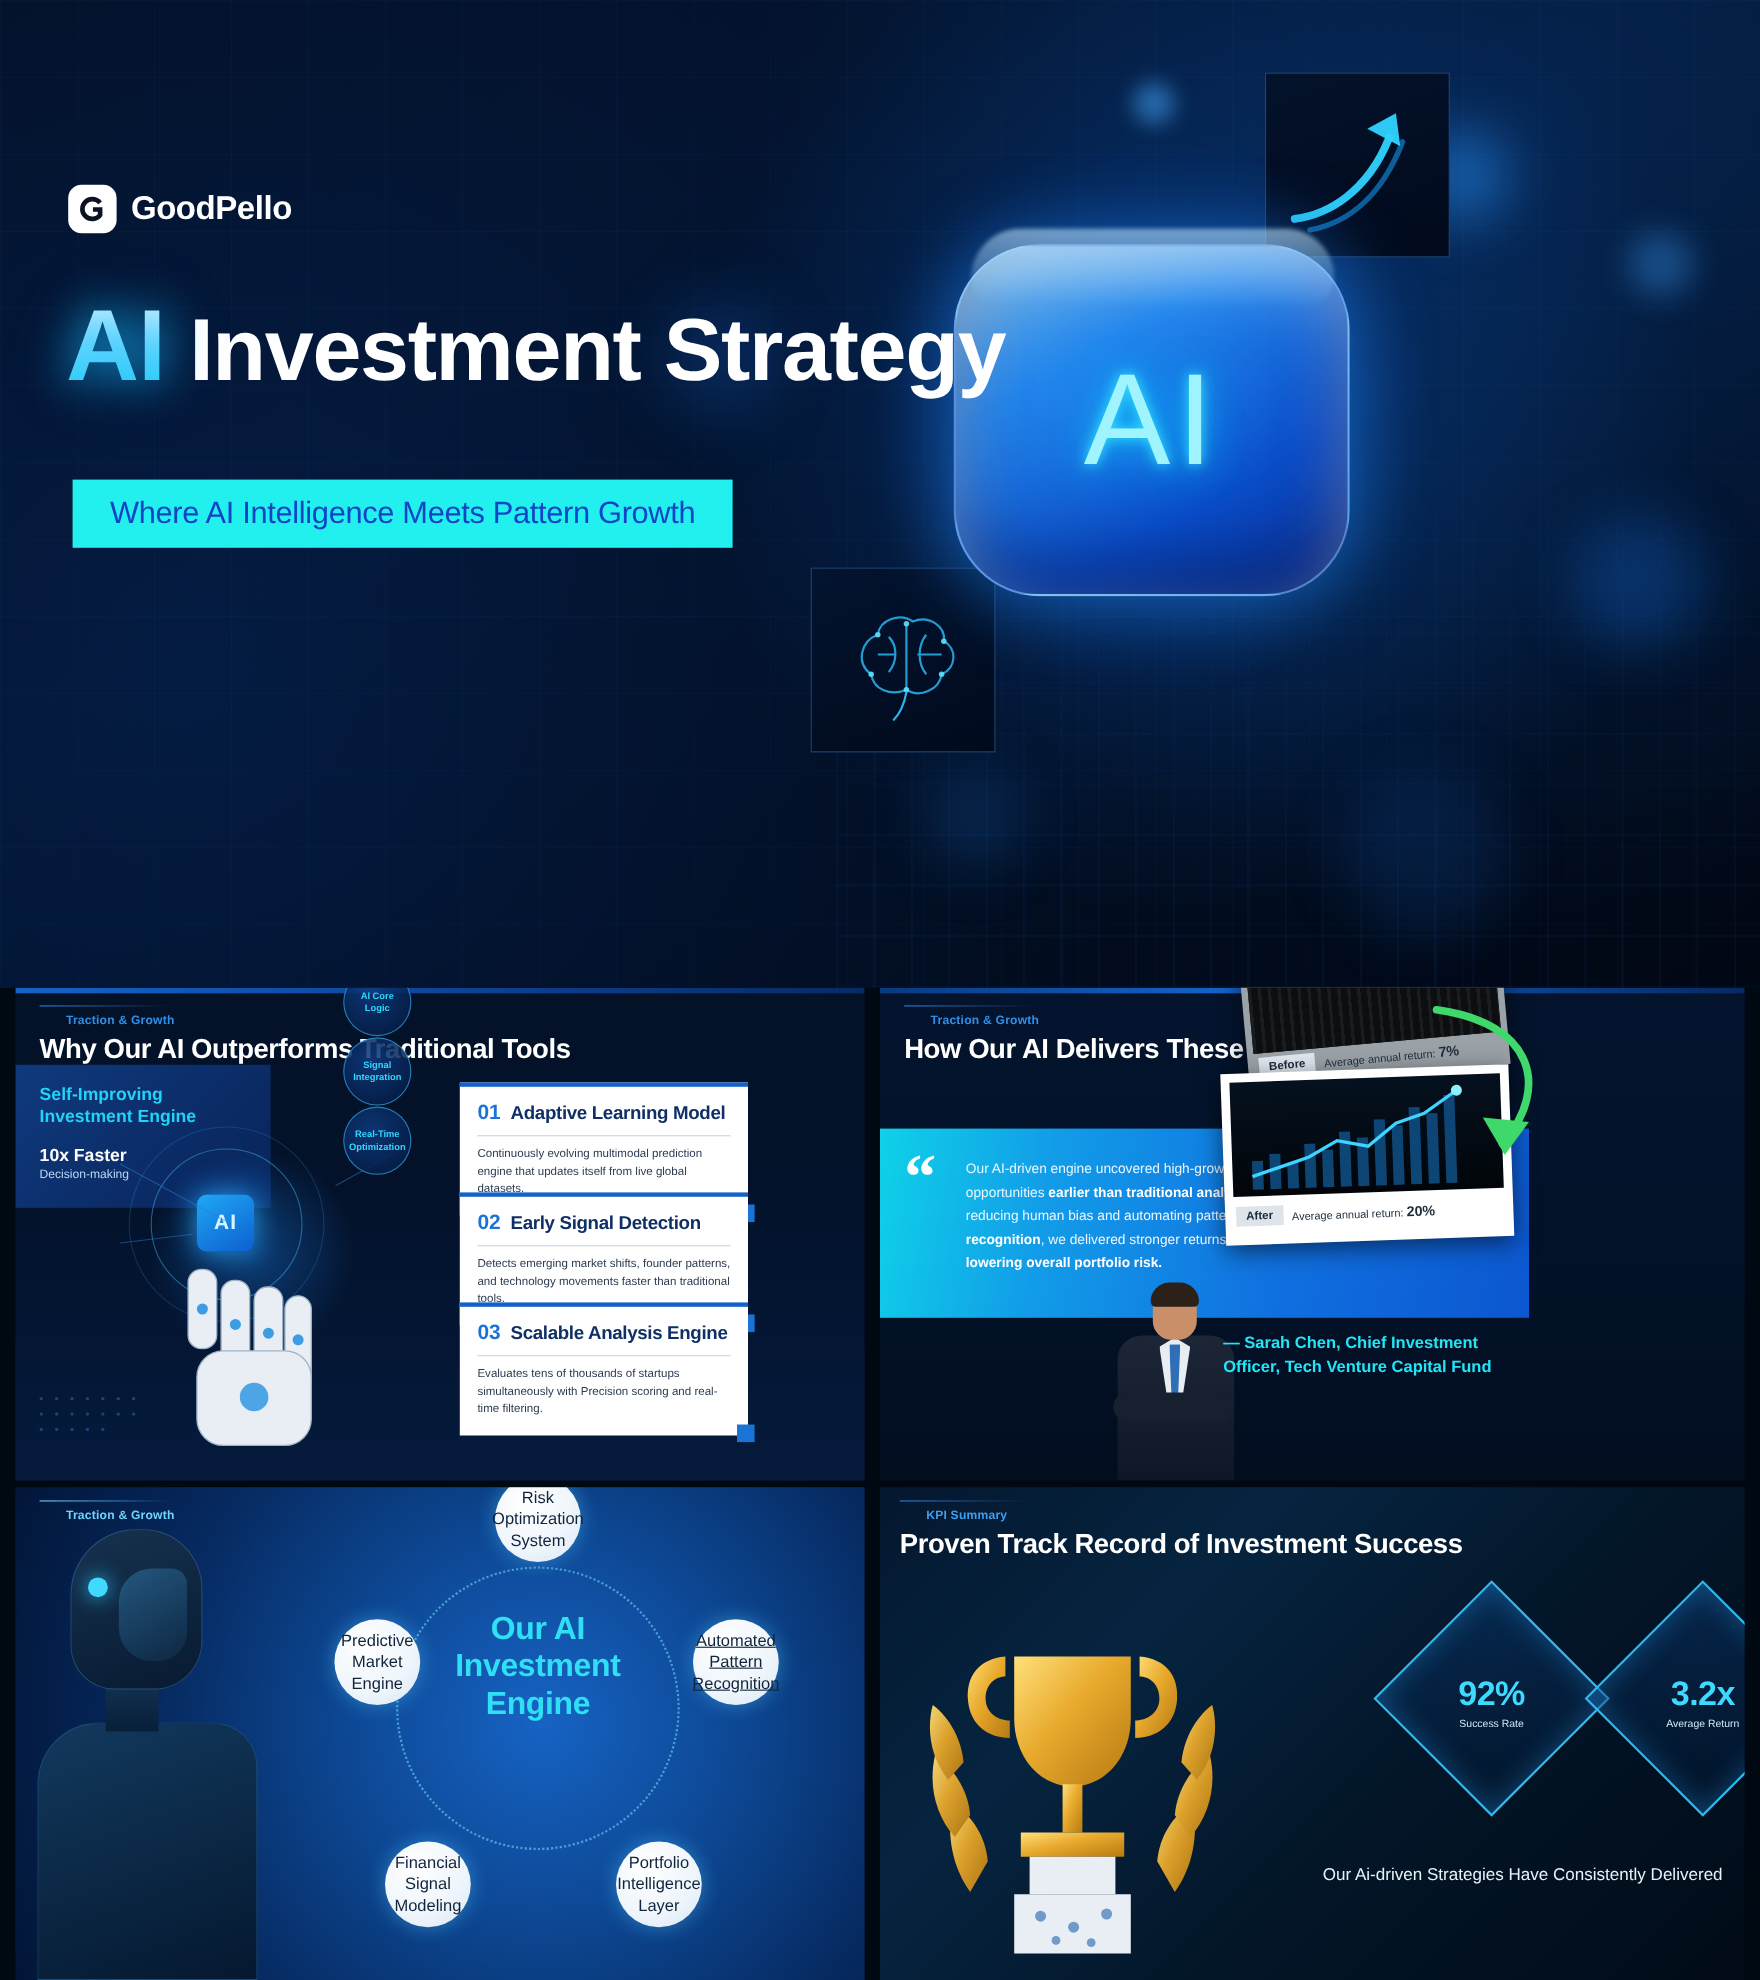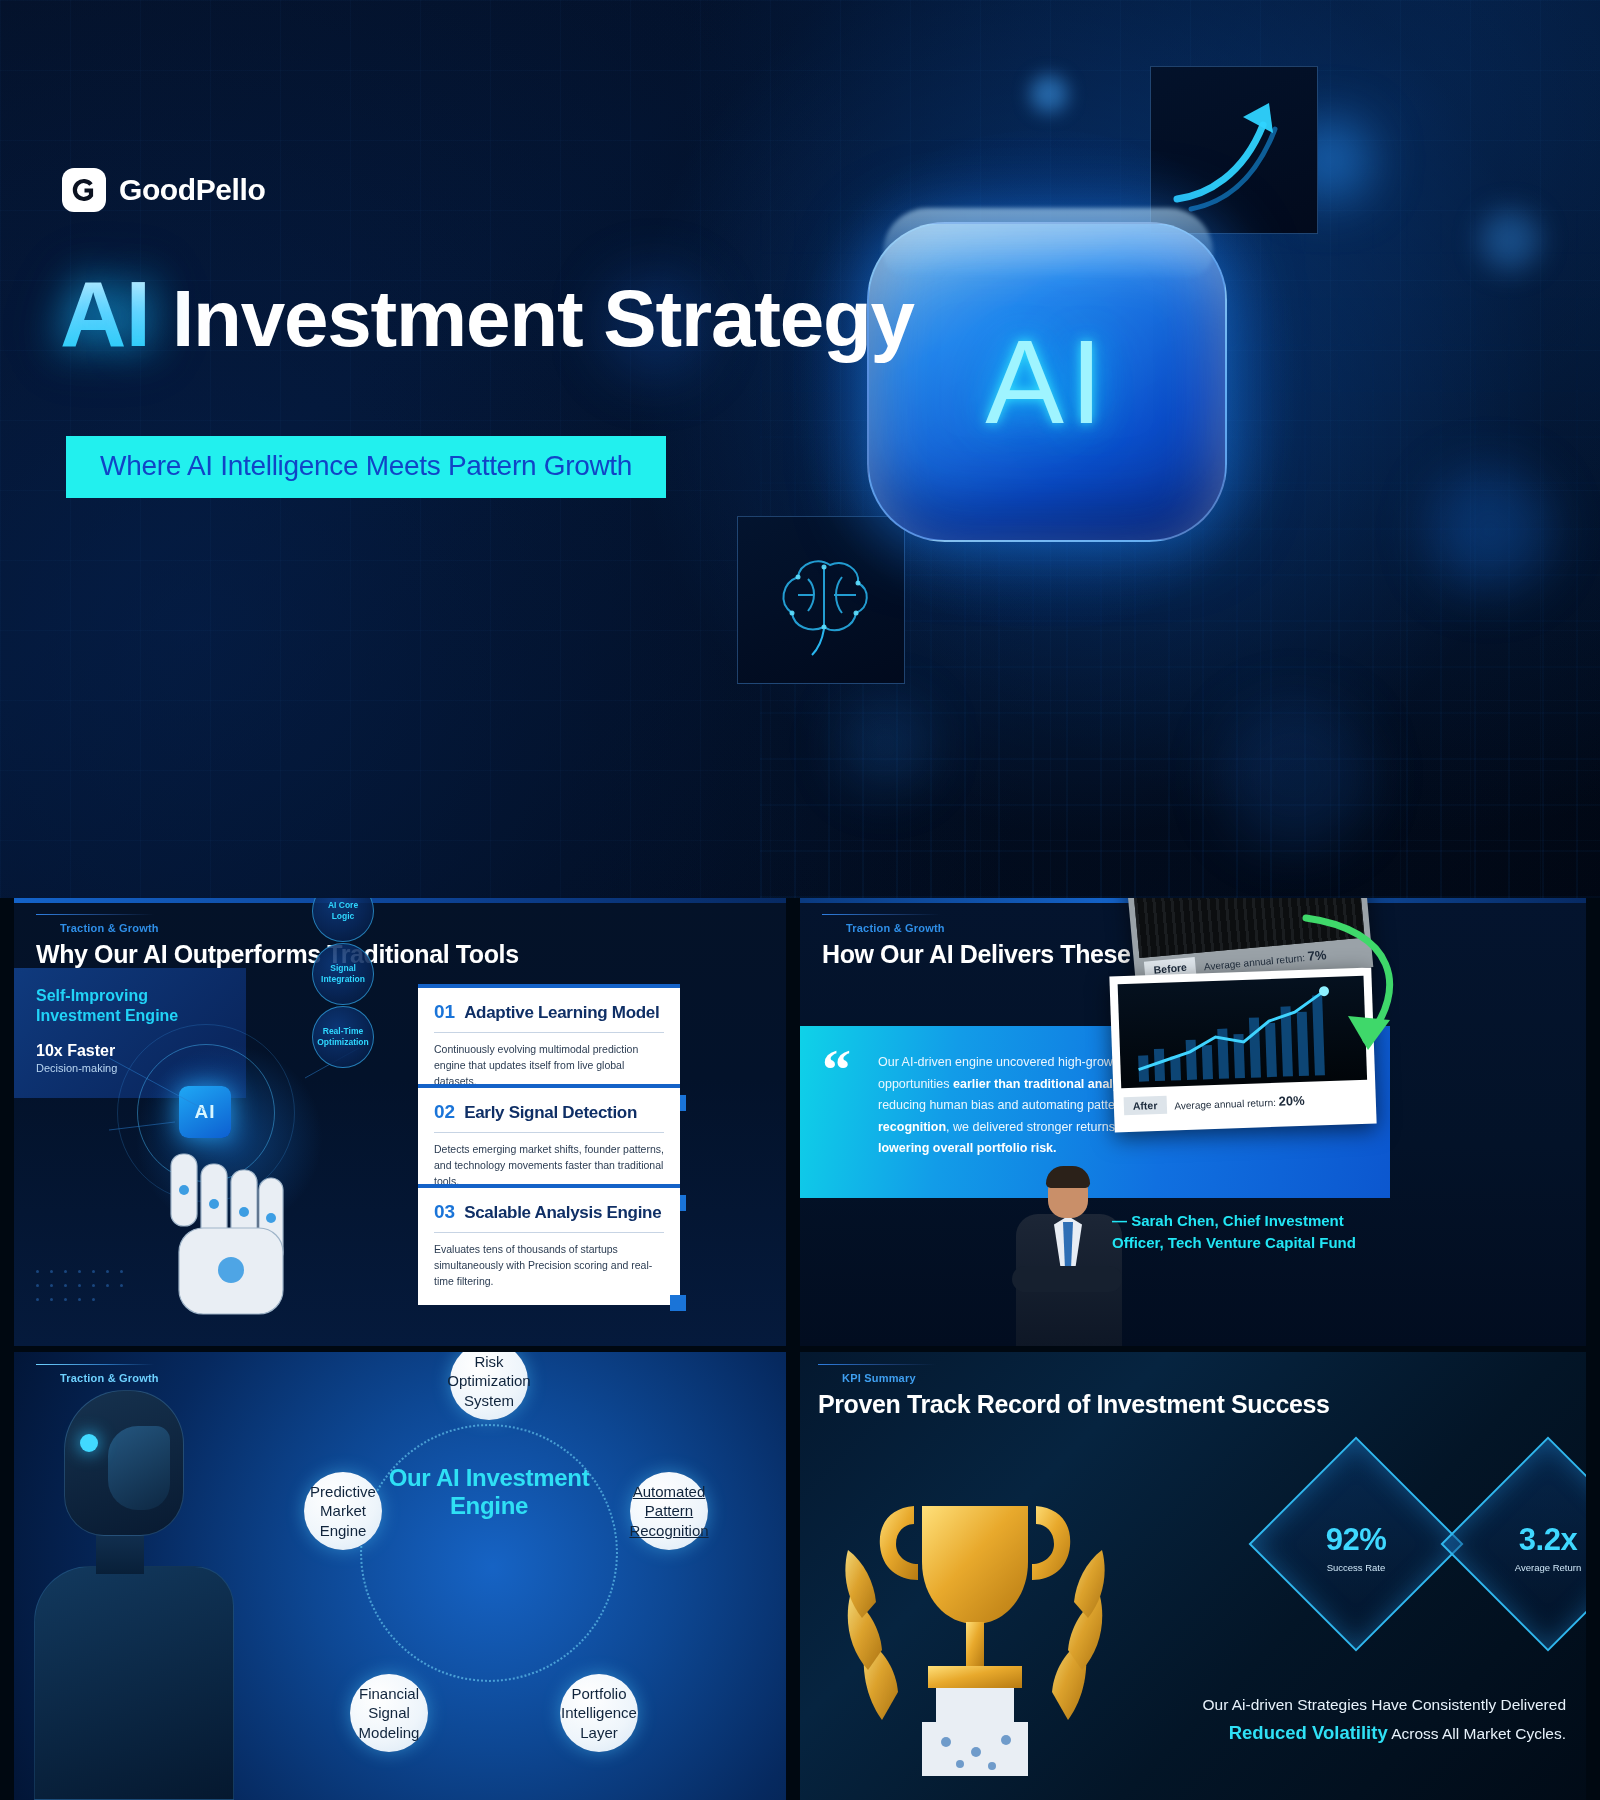--- a/index.html
+++ b/index.html
@@ -216,21 +216,21 @@
   .bl-head .eyebrow { color:#6fd2ff; }
   .robot { position:absolute; left: 10px; top: 18px; width: 240px; height: 430px; }
   .robot .rb-head { position:absolute; left: 40px; top: 20px; width: 120px; height: 146px; border-radius: 60px 54px 44px 40px; background: linear-gradient(160deg,#16324f,#081a31); border:1px solid rgba(90,180,255,.25); }
   .robot .rb-face { position:absolute; left: 84px; top: 56px; width: 62px; height: 84px; border-radius: 30px 14px 26px 30px; background: linear-gradient(150deg,#24567f,#0d2742); }
   .robot .rb-neck { position:absolute; left: 72px; top: 160px; width: 48px; height: 44px; background: linear-gradient(180deg,#123152,#081f38); }
   .robot .rb-body { position:absolute; left: 10px; top: 196px; width: 200px; height: 234px; border-radius: 56px 40px 0 0; background: linear-gradient(160deg,#12395e,#05182f); border:1px solid rgba(80,170,255,.18); }
   .robot .rb-glow { position:absolute; left: 56px; top: 64px; width: 18px; height: 18px; border-radius:50%; background:#41d9ff; box-shadow:0 0 18px #2fc6ff; }
 
   .bl-center {
     position:absolute; left: 370px; top: 112px; width: 210px; text-align:center;
-    color:#2fe0f5; font-size: 24px; font-weight: 700; line-height:1.18; letter-spacing:-.3px;
+    color:#2fe0f5; font-size: 29px; font-weight: 700; line-height:1.18; letter-spacing:-.3px;
   }
   .dotted-ring {
     position:absolute; left: 346px; top: 72px; width: 258px; height: 258px; border-radius:50%;
     border: 2px dotted rgba(120,225,255,.55);
   }
   .bubble {
     position:absolute; width: 78px; height: 78px; border-radius:50%;
     background: radial-gradient(circle at 36% 30%, #ffffff 0%, #eef5fb 60%, #d7e6f4 100%);
     box-shadow: 0 0 18px rgba(80,200,255,.45);
     display:flex; align-items:center; justify-content:center; text-align:center;
@@ -590,20 +590,17 @@
 
       <div class="diamond d2">
         <div class="dia-inner">
           <div class="dia-val">3.2x</div>
           <div class="dia-lab">Average Return</div>
         </div>
       </div>
 
       <div class="br-foot">
         <div><span class="l">Our Ai-driven Strategies Have Consistently Delivered</span></div>
-        <div>
-          <span class="hi">Reduced Volatility</span><span class="l"> Across All Market Cycles.</span>
-        </div>
       </div>
     </section>
 
   </div>
 </div>
 
 </body></html>

